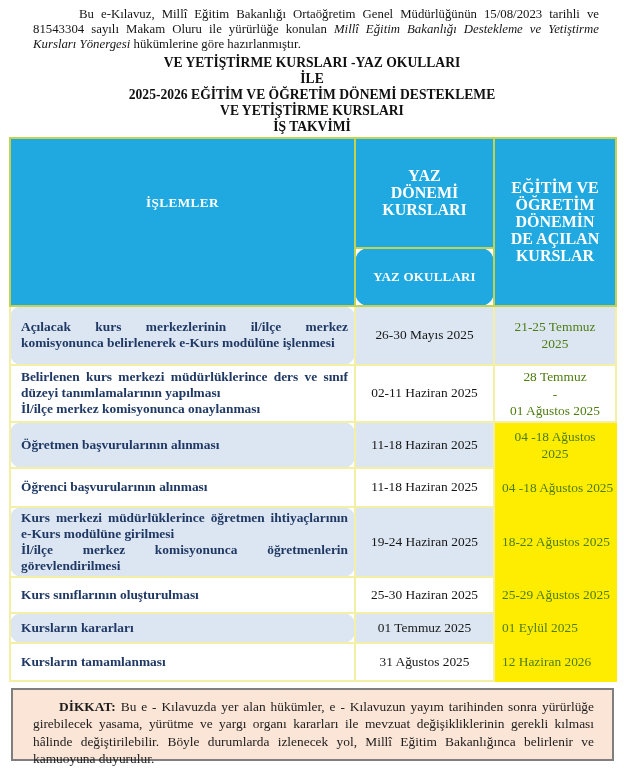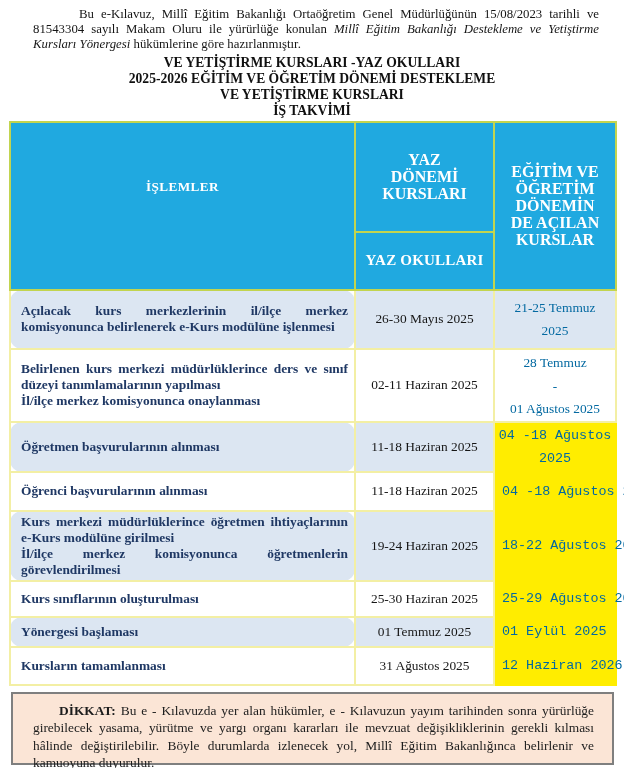--- a/index.html
+++ b/index.html
@@ -25,44 +25,43 @@
     margin:2px 0 0 9px;border-collapse:collapse;table-layout:fixed;width:606px;
   }
   .c1{width:345px}.c2{width:139px}.c3{width:122px}
   .tbl th{
     background:var(--header_blue);color:var(--header_text);
     border:2px solid var(--border_green);font-weight:bold;text-align:center;
   }
   .hr1{height:110px}.hr2{height:58px}
   .th-islemler{vertical-align:top;padding-top:56px;font-size:13.2px;letter-spacing:.4px;}
   .th-yazdonemi,.th-egitim{font-size:16px;white-space:pre-line;line-height:17px;}
-  .th-yazokullari{font-size:15px;letter-spacing:.2px;}
+  .th-yazokullari{font-size:13px;letter-spacing:.2px;border-radius:14px;}
   .tbl tbody td{border:2px solid var(--border_pale);vertical-align:middle;font-size:13.4px;}
   .tbl tbody tr:nth-child(odd){background:var(--row_blue);}
   .tbl tbody tr:nth-child(even){background:#fff;}
   .tbl tbody tr:nth-child(1){height:59px}
   .tbl tbody tr:nth-child(2){height:57px}
   .tbl tbody tr:nth-child(3){height:46px}
   .tbl tbody tr:nth-child(4){height:39px}
   .tbl tbody tr:nth-child(5){height:63px}
   .tbl tbody tr:nth-child(6){height:36px}
   .tbl tbody tr:nth-child(7){height:30px}
   .tbl tbody tr:nth-child(8){height:38px}
   td.islem{
     font-weight:bold;color:var(--navy_text);text-align:justify;
     padding:2px 6px 2px 10px;line-height:16px;font-size:13px;white-space:pre-line;border-radius:12px;
   }
   td.yaz{text-align:center;color:#161616;margin-left:24px;}
-  td.egitim{text-align:center;white-space:pre-line;line-height:23px;color:#0369a1;}
+  td.egitim{text-align:center;white-space:pre-line;line-height:17px;color:#4d7c0f;}
   .tbl tbody tr:nth-child(n+3) td.egitim{
     background:var(--highlight_yellow);
     border-top-color:var(--highlight_yellow);
     border-bottom-color:var(--highlight_yellow);
     border-right-color:var(--highlight_yellow);
-    font-family:Liberation Mono, monospace;
   }
   .tbl tbody tr:nth-child(n+4) td.egitim{
     text-align:left;padding-left:7px;white-space:nowrap;
   }
   .notice{
     margin:6px 10px 0 11px;border:2px solid var(--notice_border);
     background:var(--notice_bg);padding:8px 18px 0 20px;height:73px;
   }
   .notice-p{
     margin:0;font-size:13.4px;line-height:17.5px;text-align:justify;
@@ -71,20 +70,21 @@
 </style>
 </head>
 <body>
 
 <div class="page">
 
   <p class="intro"><span>Bu e-Kılavuz, Millî Eğitim Bakanlığı Ortaöğretim Genel Müdürlüğünün 15/08/2023 tarihli ve 81543304 sayılı Makam Oluru ile yürürlüğe konulan </span><i>Millî Eğitim Bakanlığı Destekleme ve Yetiştirme Kursları Yönergesi</i><span> hükümlerine göre hazırlanmıştır.</span></p>
 
   <div class="titles">
     <div class="title-line">VE YETİŞTİRME KURSLARI -YAZ OKULLARI</div>
+    <div class="title-line">İLE</div>
     <div class="title-line">2025-2026 EĞİTİM VE ÖĞRETİM DÖNEMİ DESTEKLEME</div>
     <div class="title-line">VE YETİŞTİRME KURSLARI</div>
     <div class="title-line">İŞ TAKVİMİ</div>
   </div>
 
   <table class="tbl">
     <colgroup>
         <col class="c1">
         <col class="c2">
         <col class="c3">
@@ -136,21 +136,21 @@
 İl/ilçe merkez komisyonunca öğretmenlerin görevlendirilmesi</td>
         <td class="yaz">19-24 Haziran 2025</td>
         <td class="egitim">18-22 Ağustos 2025</td>
       </tr>
       <tr>
         <td class="islem">Kurs sınıflarının oluşturulması</td>
         <td class="yaz">25-30 Haziran 2025</td>
         <td class="egitim">25-29 Ağustos 2025</td>
       </tr>
       <tr>
-        <td class="islem">Yönergesi başlaması</td>
+        <td class="islem">Kursların kararları</td>
         <td class="yaz">01 Temmuz 2025</td>
         <td class="egitim">01 Eylül 2025</td>
       </tr>
       <tr>
         <td class="islem">Kursların tamamlanması</td>
         <td class="yaz">31 Ağustos 2025</td>
         <td class="egitim">12 Haziran 2026</td>
       </tr>
     </tbody>
   </table>

